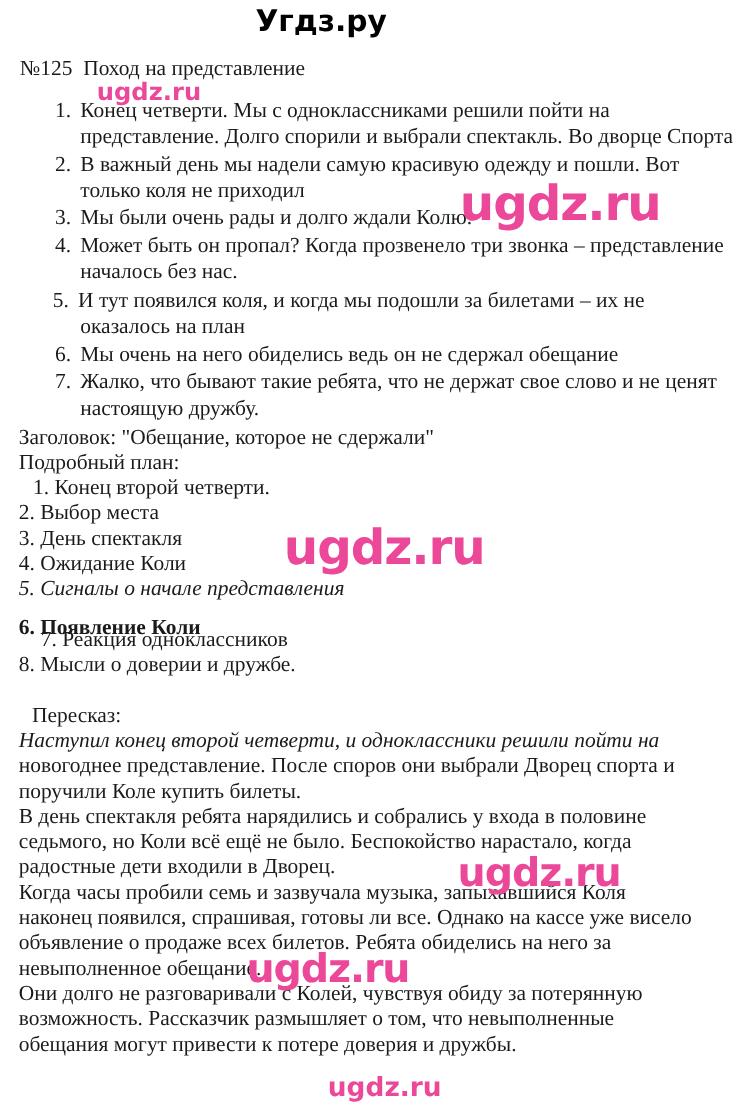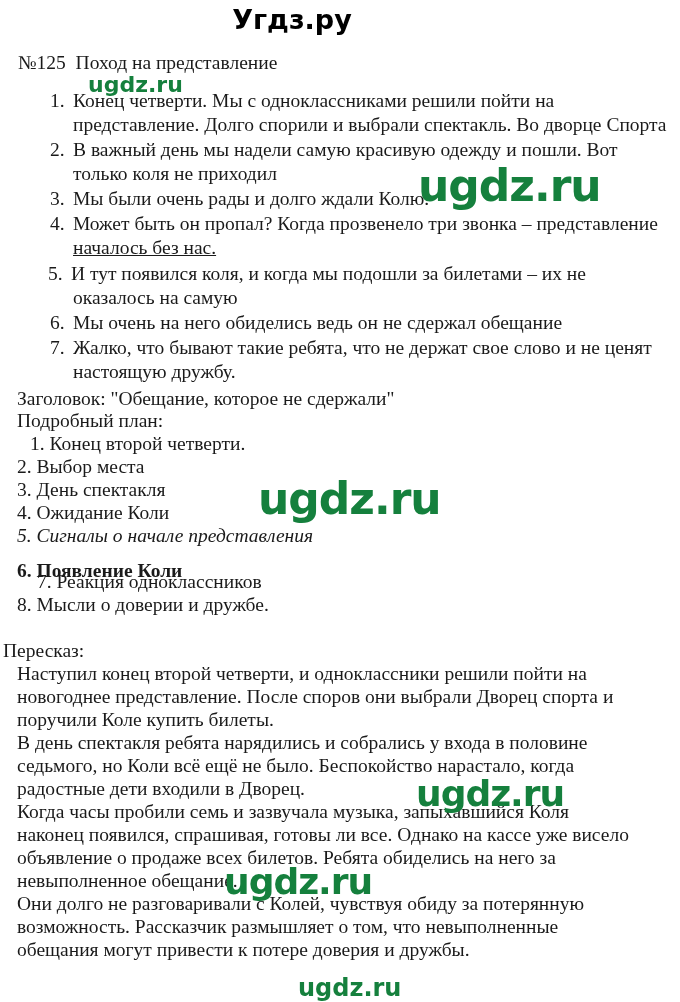--- a/index.html
+++ b/index.html
@@ -1,21 +1,21 @@
 <!DOCTYPE html>
 <html><head>
 <meta charset="utf-8">
 <style>
   html, body { margin: 0; padding: 0; background: #ffffff; }
   body { width: 680px; height: 1002px; position: relative; overflow: hidden; color: #111; }
   .header { position: absolute; top: 0; left: 0; width: 584px; text-align: center; top: 4px;
     font-family: "DejaVu Sans", sans-serif; font-weight: bold; font-size: 27px; color: #000; }
   .doc { position: absolute; left: 0; top: 0; width: 680px; font-family: "Liberation Serif", serif; font-size: 19.5px; color: #1a1a1a; }
   .line { position: absolute; white-space: nowrap; }
-  .wm { position: absolute; font-family: "DejaVu Sans", sans-serif; font-weight: bold; color: #15803d; white-space: nowrap; }
+  .wm { position: absolute; font-family: "DejaVu Sans", sans-serif; font-weight: bold; color: #ec4899; white-space: nowrap; }
   .wm-small { font-size: 22px; }
   .wm-big { font-size: 44px; letter-spacing: -1px; }
   .wm-mid { font-size: 36px; letter-spacing: -1px; }
   .num { display: inline-block; width: 23px; }
 </style>
 </head>
 <body>
 
 <div class="header">Угдз.ру</div>
 
@@ -27,44 +27,44 @@
 
   <div class="line" style="left:50px; top:90px;"><span class="num">1.</span><span>Конец четверти. Мы с одноклассниками решили пойти на</span></div>
   <div class="line" style="left:73px; top:114px;">представление. Долго спорили и выбрали спектакль. Во дворце Спорта</div>
 
   <div class="line" style="left:50px; top:139px;"><span class="num">2.</span><span>В важный день мы надели самую красивую одежду и пошли. Вот</span></div>
   <div class="line" style="left:73px; top:163px;">только коля не приходил</div>
 
   <div class="line" style="left:50px; top:188px;"><span class="num">3.</span><span>Мы были очень рады и долго ждали Колю.</span></div>
 
   <div class="line" style="left:50px; top:213px;"><span class="num">4.</span><span>Может быть он пропал? Когда прозвенело три звонка – представление</span></div>
-  <div class="line" style="left:73px; top:237px;text-decoration:underline;">началось без нас.</div>
+  <div class="line" style="left:73px; top:237px;">началось без нас.</div>
 
   <div class="line" style="left:48px; top:263px;"><span class="num">5.</span><span>И тут появился коля, и когда мы подошли за билетами – их не</span></div>
-  <div class="line" style="left:73px; top:287px;">оказалось на самую</div>
+  <div class="line" style="left:73px; top:287px;">оказалось на план</div>
 
   <div class="line" style="left:50px; top:312px;"><span class="num">6.</span><span>Мы очень на него обиделись ведь он не сдержал обещание</span></div>
 
   <div class="line" style="left:50px; top:337px;"><span class="num">7.</span><span>Жалко, что бывают такие ребята, что не держат свое слово и не ценят</span></div>
   <div class="line" style="left:73px; top:361px;">настоящую дружбу.</div>
 
   <div class="line" style="left:17px; top:388px;">Заголовок: "Обещание, которое не сдержали"</div>
 
   <div class="line" style="left:17px; top:410px;">Подробный план:</div>
   <div class="line" style="left:30px; top:433px;">1.  Конец второй четверти.</div>
   <div class="line" style="left:17px; top:456px;">2. Выбор места</div>
   <div class="line" style="left:17px; top:479px;">3. День спектакля</div>
   <div class="line" style="left:17px; top:502px;">4. Ожидание Коли</div>
   <div class="line" style="left:17px; top:525px;font-style:italic;">5. Сигналы о начале представления</div>
   <div class="line" style="left:17px; top:560px;font-weight:bold;">6. Появление Коли</div>
   <div class="line" style="left:17px; top:571px;margin-left:20px;">7. Реакция одноклассников</div>
   <div class="line" style="left:17px; top:594px;">8.  Мысли о доверии и дружбе.</div>
 
-  <div class="line" style="left:3px; top:640px;">Пересказ:</div>
-  <div class="line" style="left:17px; top:663px;">Наступил конец второй четверти, и одноклассники решили пойти на</div>
+  <div class="line" style="left:29px; top:640px;">Пересказ:</div>
+  <div class="line" style="left:17px; top:663px;font-style:italic;">Наступил конец второй четверти, и одноклассники решили пойти на</div>
   <div class="line" style="left:17px; top:686px;">новогоднее представление. После споров они выбрали Дворец спорта и</div>
   <div class="line" style="left:17px; top:709px;">поручили Коле купить билеты.</div>
   <div class="line" style="left:17px; top:732px;">В день спектакля ребята нарядились и собрались у входа в половине</div>
   <div class="line" style="left:17px; top:755px;">седьмого, но Коли всё ещё не было. Беспокойство нарастало, когда</div>
   <div class="line" style="left:17px; top:778px;">радостные дети входили в Дворец.</div>
   <div class="line" style="left:17px; top:801px;">Когда часы пробили семь и зазвучала музыка, запыхавшийся Коля</div>
   <div class="line" style="left:17px; top:824px;">наконец появился, спрашивая, готовы ли все. Однако на кассе уже висело</div>
   <div class="line" style="left:17px; top:847px;">объявление о продаже всех билетов. Ребята обиделись на него за</div>
   <div class="line" style="left:17px; top:870px;">невыполненное обещание.</div>
   <div class="line" style="left:17px; top:893px;">Они долго не разговаривали с Колей, чувствуя обиду за потерянную</div>

